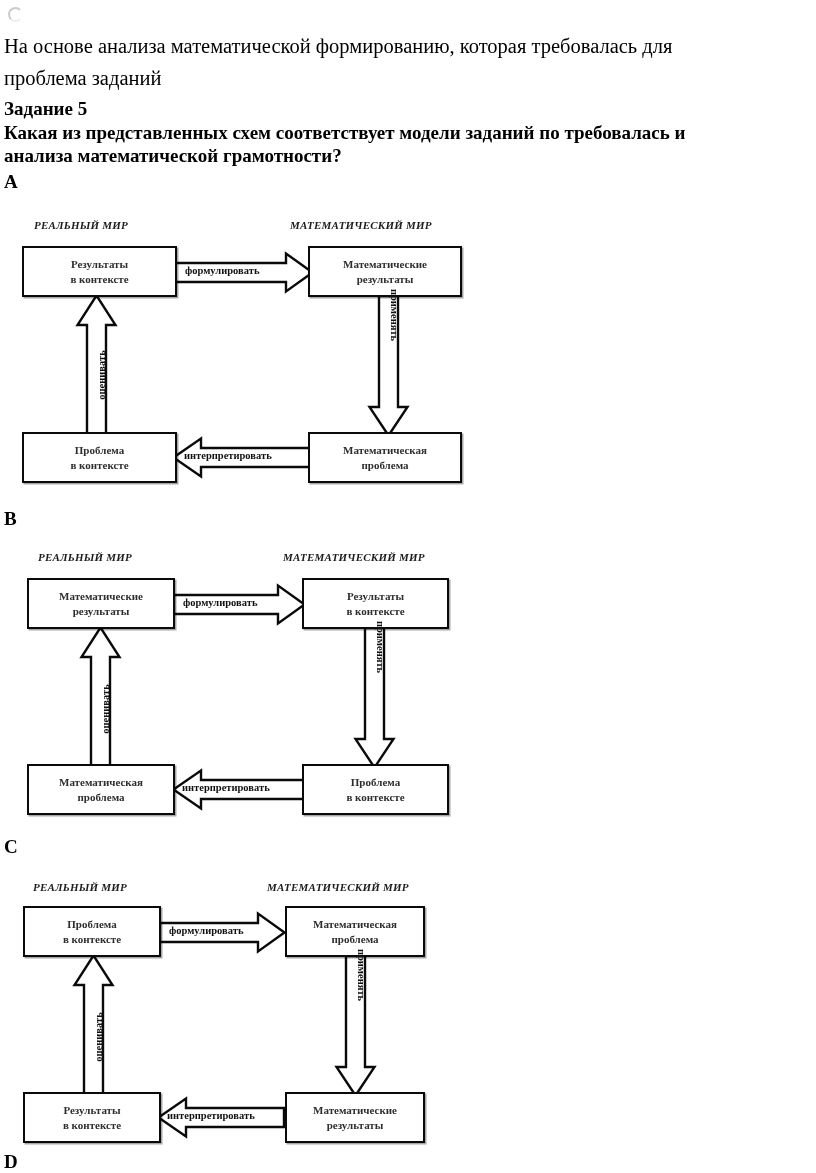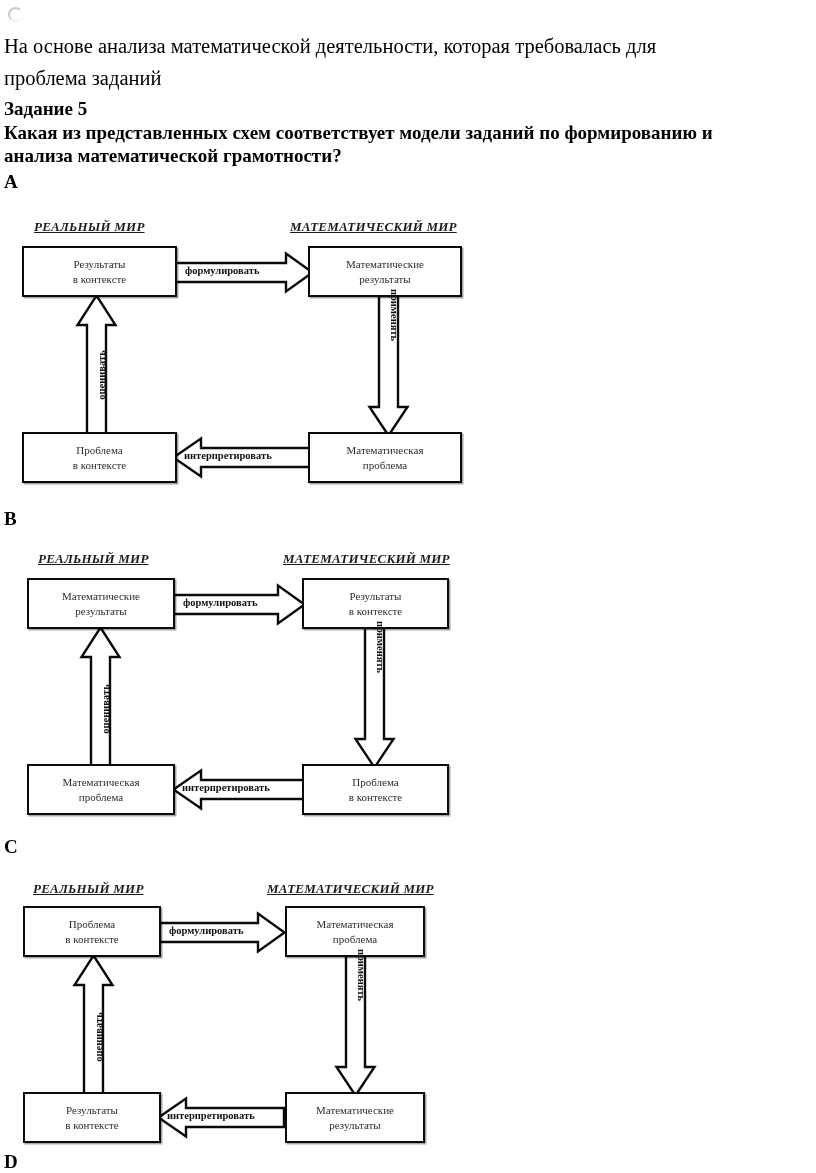--- a/index.html
+++ b/index.html
@@ -54,46 +54,45 @@
 
   
   .diagram {
     position: absolute;
     left: 0;
     width: 560px;
     height: 290px;
   }
   .dg-world-label {
     position: absolute;
-    font-size: 13px;
+    font-size: 11px;
     font-weight: bold;
     font-style: italic;
     letter-spacing: .2px;
     color: #1c1c1c;
     white-space: nowrap;
     font-family: "Liberation Serif", "DejaVu Serif", serif;
-    text-decoration: underline;
   }
   .dg-box {
     position: absolute;
     border: 2.4px solid #0a0a0a;
     background: #ffffff;
     display: flex;
     flex-direction: column;
     align-items: center;
     justify-content: center;
     text-align: center;
     font-size: 11px;
     line-height: 15px;
     color: #2e2e2e;
     font-family: "Liberation Serif", "DejaVu Serif", serif;
     z-index: 3;
     box-shadow: 1.5px 1.5px 0 rgba(0,0,0,.35);
   }
-  .dg-box span { display: block; white-space: nowrap; }
+  .dg-box span { display: block; white-space: nowrap; font-weight: bold; }
 
   
   .dg-arrow-h { position: absolute; z-index: 2; }
   .dg-arrow-v { position: absolute; z-index: 2; }
   .dg-arrow-h svg, .dg-arrow-v svg { display: block; overflow: visible; }
   .arrow-shape { fill: #ffffff; stroke: #0a0a0a; stroke-width: 2.4; stroke-linejoin: miter; }
 
   .dg-arrow-label-h {
     position: absolute;
     z-index: 4;
@@ -115,24 +114,24 @@
   }
   .rot-up   { transform: rotate(-90deg) translate(-50%, -50%); }
   .rot-down { transform: rotate(90deg)  translate(-50%, -50%); }
 </style>
 </head>
 <body>
 
 <div class="spinner-ring"></div>
 
 <div class="text-block">
-  <div class="para-normal">На основе анализа математической деятельности, которая требовалась для</div>
+  <div class="para-normal">На основе анализа математической формированию, которая требовалась для</div>
   <div class="para-normal">проблема заданий</div>
   <div class="para-bold" style="margin-top:3px;">Задание 5</div>
-  <div class="para-bold">Какая из представленных схем соответствует модели заданий по формированию и</div>
+  <div class="para-bold">Какая из представленных схем соответствует модели заданий по требовалась и</div>
   <div class="para-bold">анализа математической грамотности?</div>
 </div>
 
 <div class="opt-letter" style="top:172px;">A</div>
 <div class="opt-letter" style="top:509px;">B</div>
 <div class="opt-letter" style="top:837px;">C</div>
 <div class="opt-letter" style="top:1152px;">D</div>
 
 <div class="diagram" id="diagA" style="top:200px;">
   <div class="dg-world-label" style="left:34px; top:19px;">РЕАЛЬНЫЙ МИР</div>

